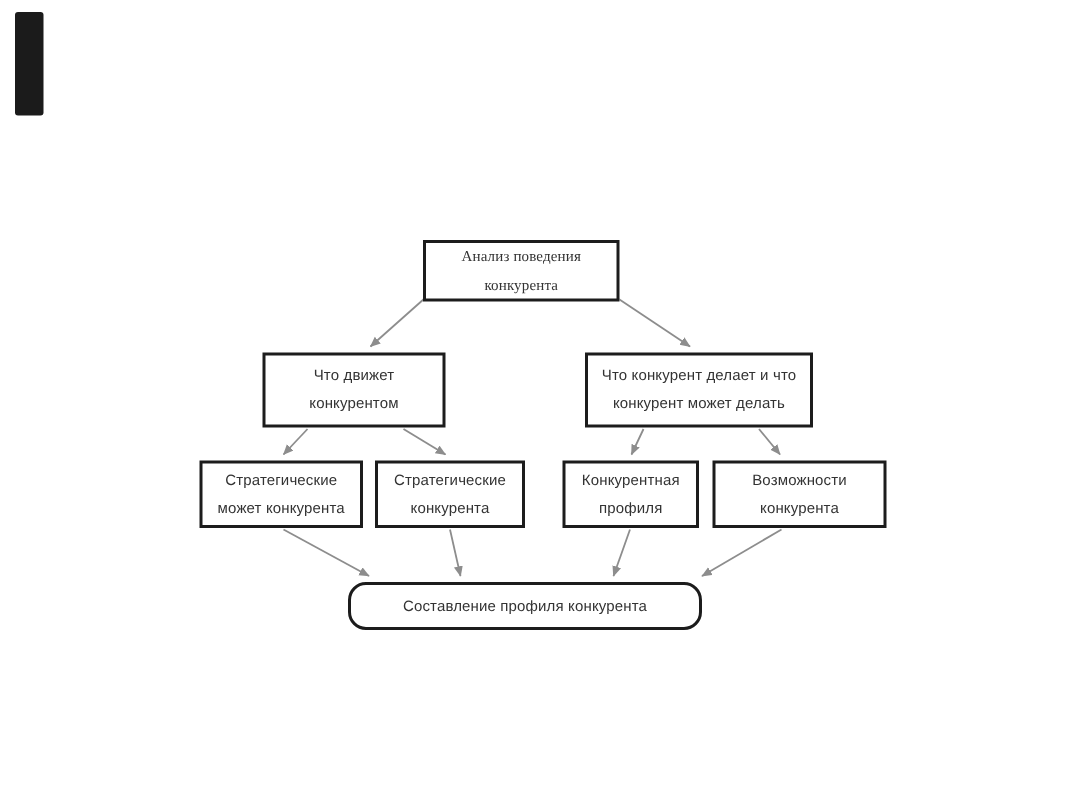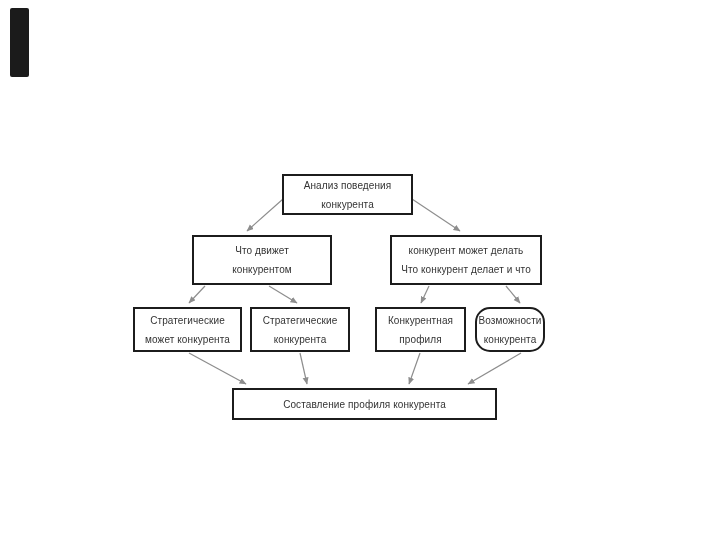--- a/index.html
+++ b/index.html
@@ -43,28 +43,28 @@
     flex-direction: column;
     align-items: center;
     justify-content: center;
     text-align: center;
     font-size: 10px;
     line-height: 19px;
     color: #333333;
     letter-spacing: 0.1px;
   }
   .node span { display: block; white-space: nowrap; }
-  #node-root          { left: 282px; top: 174px; width: 131px; height: 41px; }
-  #node-driver        { left: 192px; top: 235px; width: 140px; height: 50px; justify-content: center; }
+  #node-root          { left: 282px; top: 160px; width: 131px; height: 41px; font-family: Liberation Serif, serif; }
+  #node-driver        { left: 175px; top: 235px; width: 122px; height: 50px; justify-content: center; }
   #node-actions       { left: 390px; top: 235px; width: 152px; height: 50px; }
   #node-goals         { left: 133px; top: 307px; width: 109px; height: 45px; }
   #node-claims        { left: 250px; top: 307px; width: 100px; height: 45px; }
   #node-position      { left: 375px; top: 307px; width:  91px; height: 45px; }
-  #node-capabilities  { left: 475px; top: 307px; width:  70px; height: 45px; border-radius: 15px; }
-  #node-profile       { left: 232px; top: 388px; width: 265px; height: 32px; }
+  #node-capabilities  { left: 475px; top: 307px; width:  116px; height: 45px; }
+  #node-profile       { left: 232px; top: 388px; width: 236px; height: 32px; border-radius: 12px; }
 </style>
 </head>
 <body>
 
 <div class="slide">
 
   <div class="left-bar"></div>
 
   <svg class="arrows" width="720" height="540" viewBox="0 0 720 540" xmlns="http://www.w3.org/2000/svg">
     <defs>
@@ -90,22 +90,22 @@
     <span>Анализ поведения</span>
     <span>конкурента</span>
   </div>
 
   <div class="node" id="node-driver">
     <span>Что движет</span>
     <span>конкурентом</span>
   </div>
 
   <div class="node" id="node-actions">
+    <span>Что конкурент делает и что</span>
     <span>конкурент может делать</span>
-    <span>Что конкурент делает и что</span>
   </div>
 
   <div class="node" id="node-goals">
     <span>Стратегические</span>
     <span>может конкурента</span>
   </div>
 
   <div class="node" id="node-claims">
     <span>Стратегические</span>
     <span>конкурента</span>

